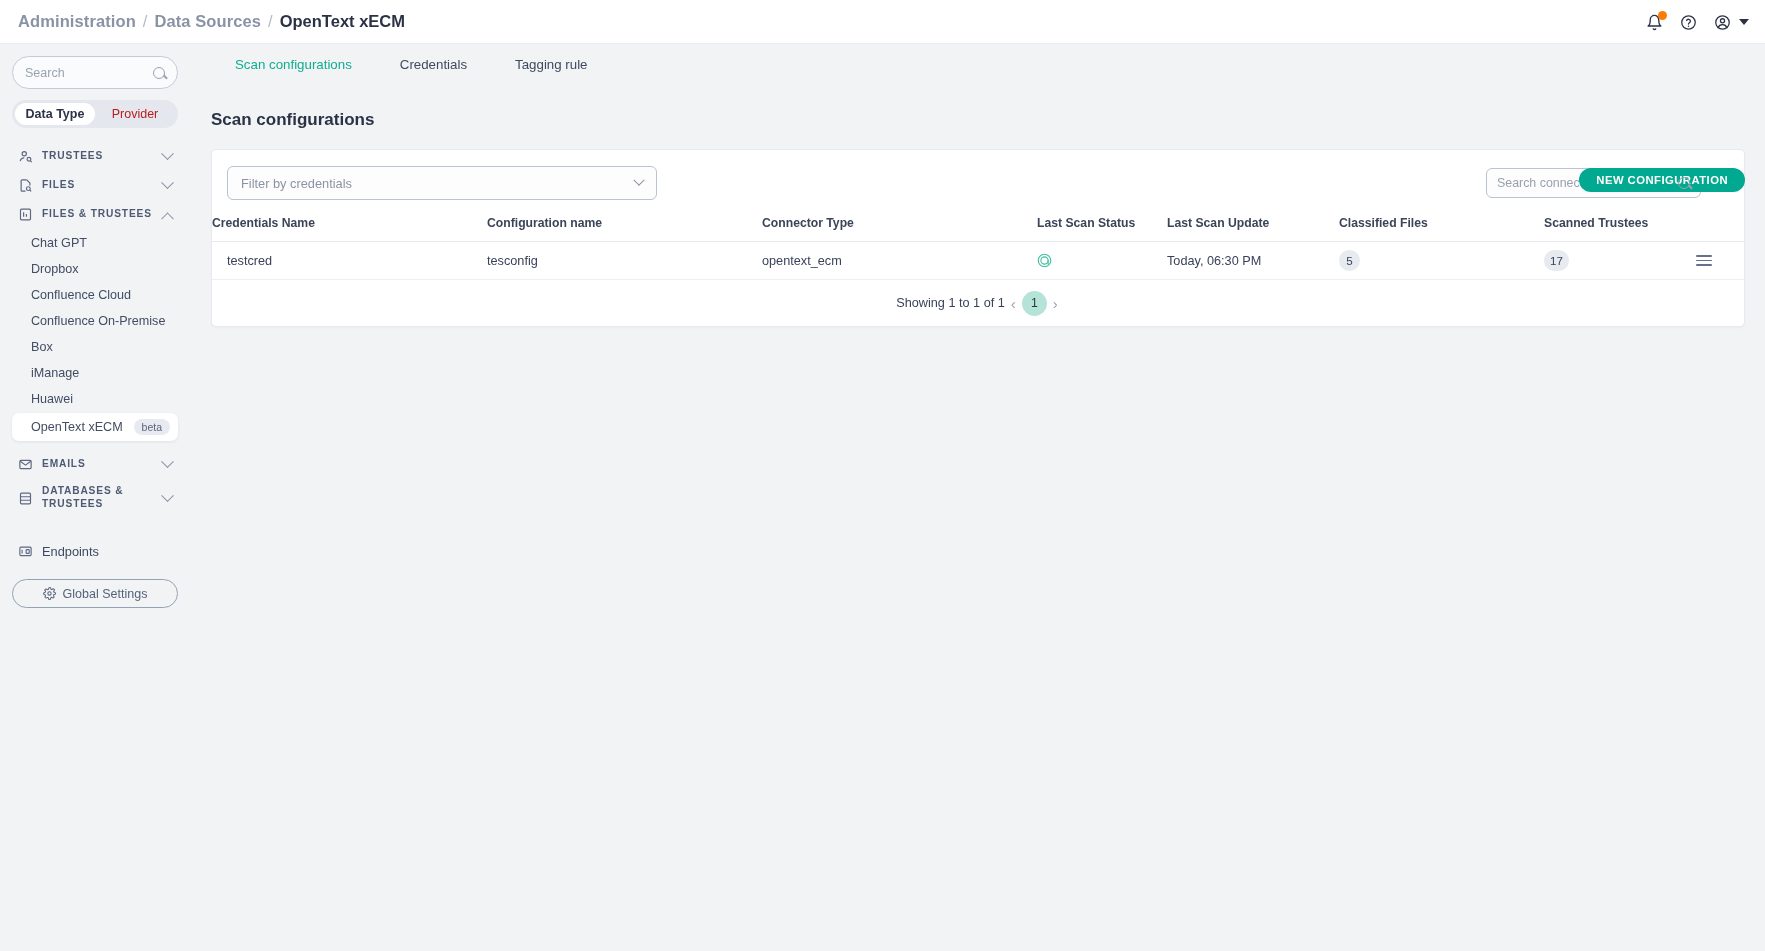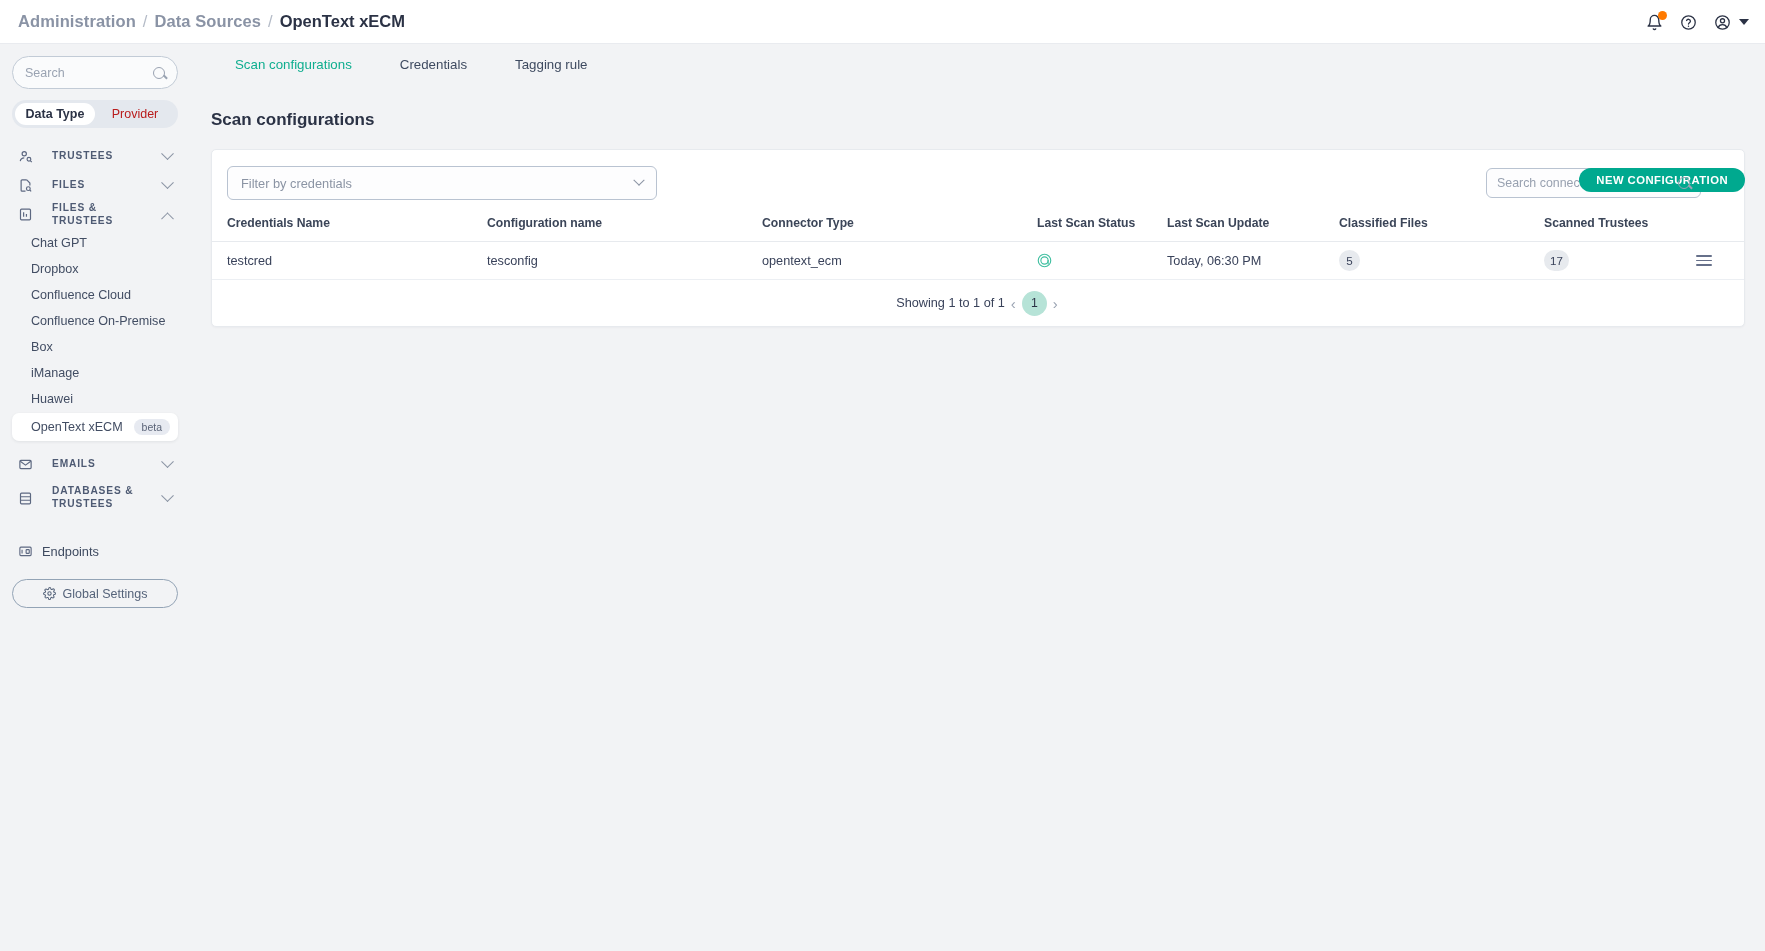--- a/index.html
+++ b/index.html
@@ -69,21 +69,21 @@
   }
   .toggle > div {
     flex: 1; text-align: center; font-size: 12.5px; line-height: 22px;
     border-radius: 13px; color: #b91c1c; font-weight: 500;
   }
   .toggle .on { background: #ffffff; color: #2b3245; font-weight: 700; }
   
   .nav { margin-top: 14px; }
   .grp {
     display: flex; align-items: center; height: 29px;
-    padding: 0 6px 0 6px; gap: 19px; cursor: pointer;
+    padding: 0 6px 0 6px; gap: 9px; cursor: pointer;
   }
   .grp-label {
     font-size: 10.2px; font-weight: 700; letter-spacing: .85px;
     color: #4e5a73; text-transform: uppercase; flex: 1; line-height: 1.25;
   }
   .grp.tall { height: 38px; }
   .chev { width: 9px; height: 9px; border-right: 1.7px solid #8b94a4; border-bottom: 1.7px solid #8b94a4; transform: rotate(45deg) translate(-2px,-2px); flex: none; }
   .chev.up { transform: rotate(-135deg) translate(-3px,-3px); }
   .gicon { width: 15px; height: 15px; flex: none; color: #5d6881; }
   .sub { padding: 2px 0 6px 0; }
@@ -152,21 +152,21 @@
     background: #fdfdfe;
   }
   .conn-search span { font-size: 12.4px; color: #98a1b0; }
   .gear { color: #8b94a4; display: flex; cursor: pointer; }
   
   table { width: 100%; border-collapse: collapse; }
   thead th {
     text-align: left; font-size: 12.2px; color: #3b4558; font-weight: 700;
     padding: 0 0 11px 0; border-bottom: 1px solid #e7eaee;
   }
-  thead th:first-child { padding-left: 15px; }
+  thead th:first-child { }
   tbody td {
     font-size: 12.7px; color: #39425a; height: 38px;
     border-bottom: 1px solid #eceff3;
   }
   tbody td:first-child { padding-left: 15px; }
   .status-ico { color: #3fbfa0; display: flex; }
   .pill {
     display: inline-flex; align-items: center; justify-content: center;
     min-width: 21px; height: 21px; padding: 0 6px;
     border-radius: 11px; background: #e7eaee; color: #39425a;

